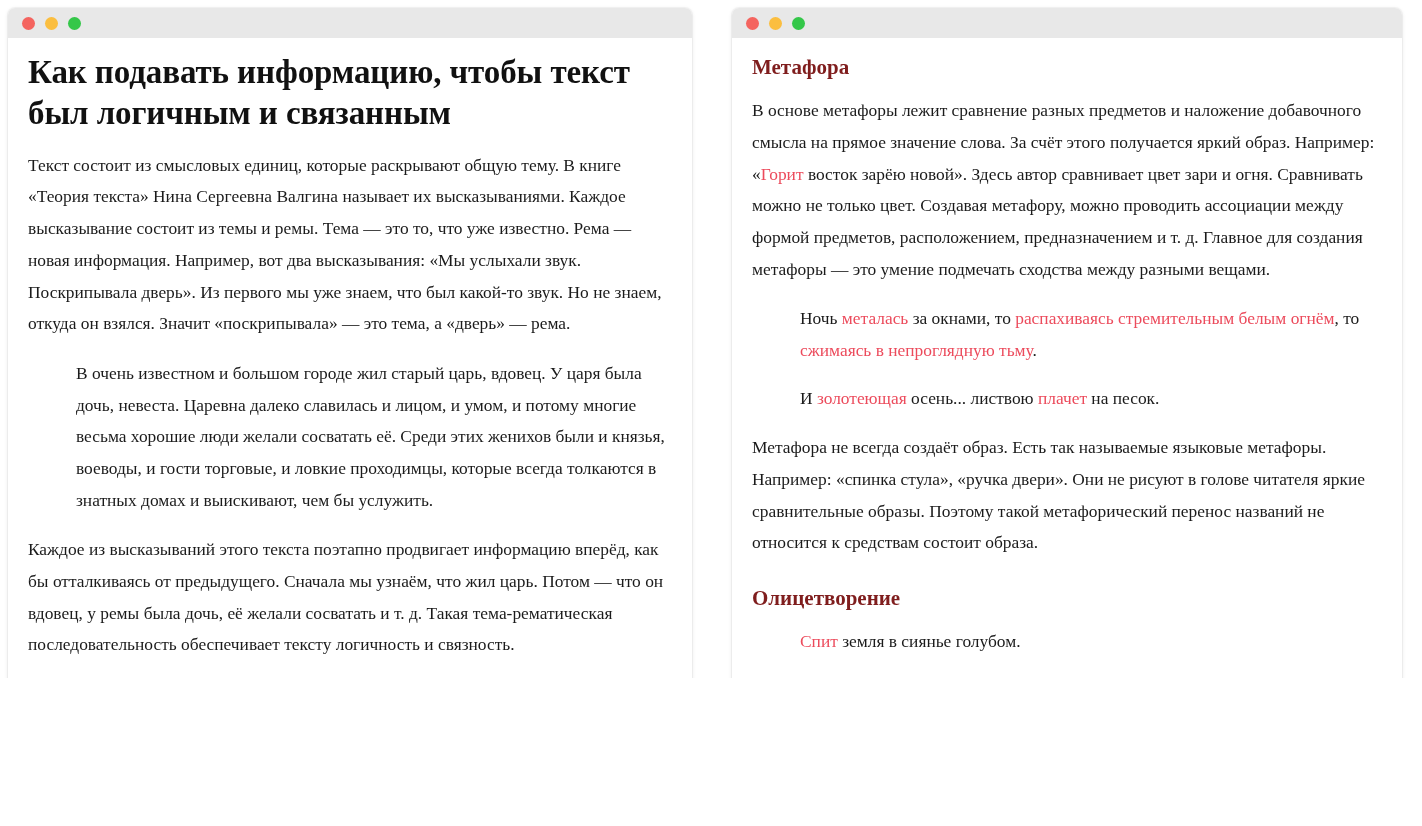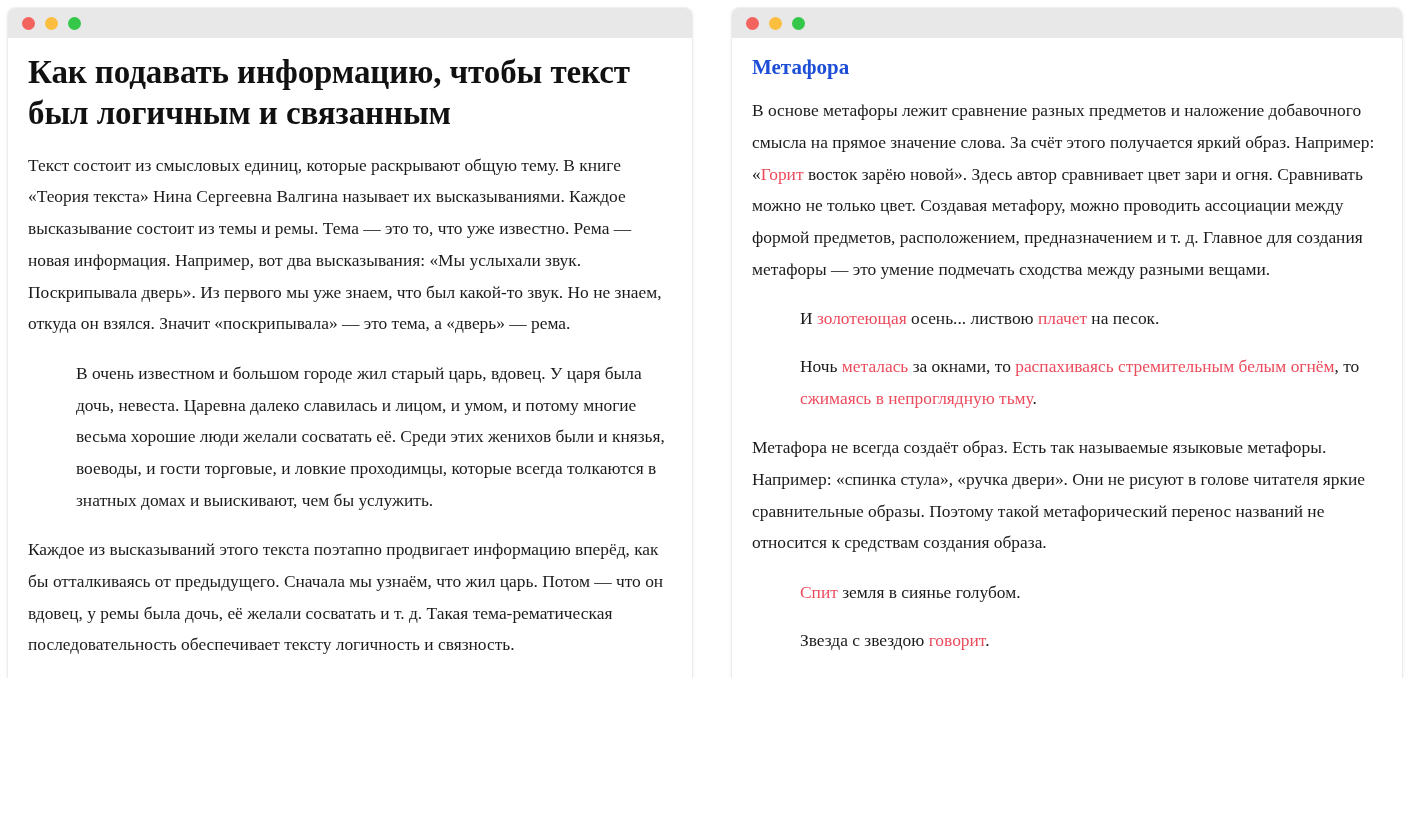--- a/index.html
+++ b/index.html
@@ -89,21 +89,21 @@
     color: #111111;
     margin: 8px 0 16px 0;
     letter-spacing: -0.1px;
   }
 
   h2.section-title {
     font-family: "Liberation Serif", "DejaVu Serif", serif;
     font-size: 21px;
     line-height: 1.3;
     font-weight: bold;
-    color: #1d4ed8;
+    color: #7f1d1d;
     margin: 26px 0 14px 0;
   }
   .window-right h2.section-title:first-child { margin-top: 6px; }
 
   p.para {
     font-size: 17.4px;
     line-height: 1.82;
     color: #1b1b1b;
     margin: 0 0 18px 0;
     text-align: left;
@@ -177,27 +177,28 @@
     </div>
 
     <div class="content">
       <div class="content-inner">
 
         <h2 class="section-title">Метафора</h2>
 
         <p class="para"><span>В основе метафоры лежит сравнение разных предметов и наложение добавочного смысла на прямое значение слова. За счёт этого получается яркий образ. Например: «</span><span class="hl">Горит</span><span> восток зарёю новой». Здесь автор сравнивает цвет зари и огня. Сравнивать можно не только цвет. Создавая метафору, можно проводить ассоциации между формой предметов, расположением, предназначением и т. д. Главное для создания метафоры — это умение подмечать сходства между разными вещами.</span></p>
 
         <blockquote class="quote">
+          <p><span>Ночь </span><span class="hl">металась</span><span> за окнами, то </span><span class="hl">распахиваясь стремительным белым огнём</span><span>, то </span><span class="hl">сжимаясь в непроглядную тьму</span><span>.</span></p>
+
           <p><span>И </span><span class="hl">золотеющая</span><span> осень... листвою </span><span class="hl">плачет</span><span> на песок.</span></p>
-
-          <p><span>Ночь </span><span class="hl">металась</span><span> за окнами, то </span><span class="hl">распахиваясь стремительным белым огнём</span><span>, то </span><span class="hl">сжимаясь в непроглядную тьму</span><span>.</span></p>
         </blockquote>
 
-        <p class="para">Метафора не всегда создаёт образ. Есть так называемые языковые метафоры. Например: «спинка стула», «ручка двери». Они не рисуют в голове читателя яркие сравнительные образы. Поэтому такой метафорический перенос названий не относится к средствам создания образа.</p>
-
+        <p class="para">Метафора не всегда создаёт образ. Есть так называемые языковые метафоры. Например: «спинка стула», «ручка двери». Они не рисуют в голове читателя яркие сравнительные образы. Поэтому такой метафорический перенос названий не относится к средствам состоит образа.</p>
+
+        <h2 class="section-title">Олицетворение</h2>
 
 
         <blockquote class="quote">
           <p><span class="hl">Спит</span><span> земля в сиянье голубом.</span></p>
 
           <p><span>Звезда с звездою </span><span class="hl">говорит</span><span>.</span></p>
         </blockquote>
 
         <p class="para">Чаще всего олицетворение используют при описании природы в</p>
 

